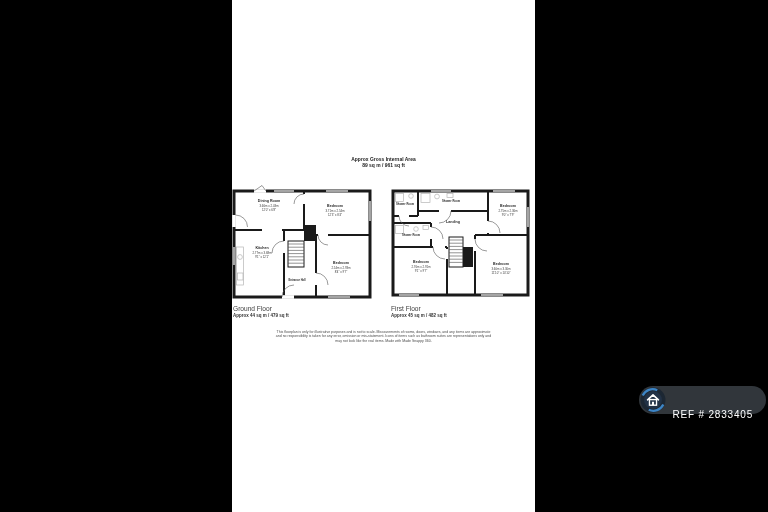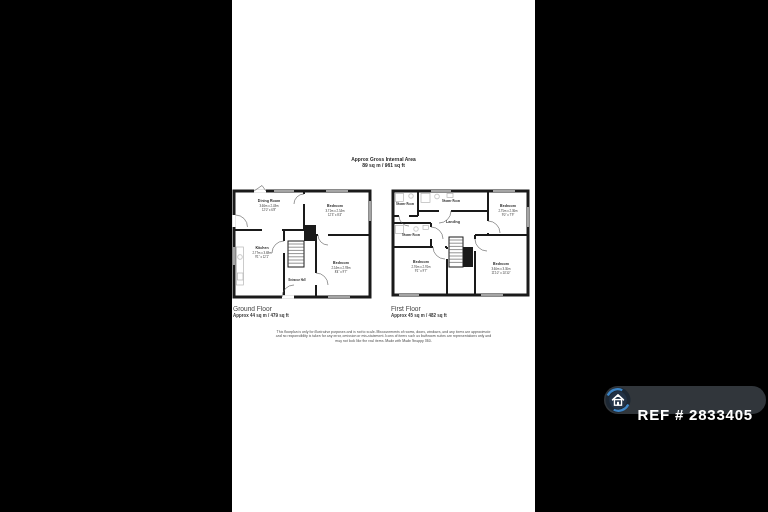--- a/index.html
+++ b/index.html
@@ -26,21 +26,21 @@
   .fc-name{font-size:11px;color:#3d3d3d;line-height:13px;}
   .fc-area{font-size:7.5px;font-weight:bold;color:#333;line-height:9px;}
   
   .disc{position:absolute;left:-120px;right:-120px;top:329px;text-align:center;}
   .disc-inner{transform:scale(0.5);transform-origin:50% 0;}
   .disc-inner div{font-size:7px;color:#4a4a4a;line-height:9px;white-space:nowrap;}
   
   .badge{position:absolute;right:2px;top:386px;height:28px;border-radius:14px;
          background:rgba(52,57,62,0.95);display:flex;align-items:center;
          padding:0 13px 0 1px;}
-  .badge-text{color:#fff;font-size:15px;font-weight:700;letter-spacing:0.8px;
+  .badge-text{color:#fff;font-size:10px;font-weight:400;letter-spacing:0.8px;
               margin-left:7px;white-space:nowrap;margin-top:29px;}
   .logo{width:26px;height:26px;flex:0 0 auto;}
 </style>
 </head>
 <body>
 
 <div class="stage">
   <div class="paper">
 
     <div class="gia">

